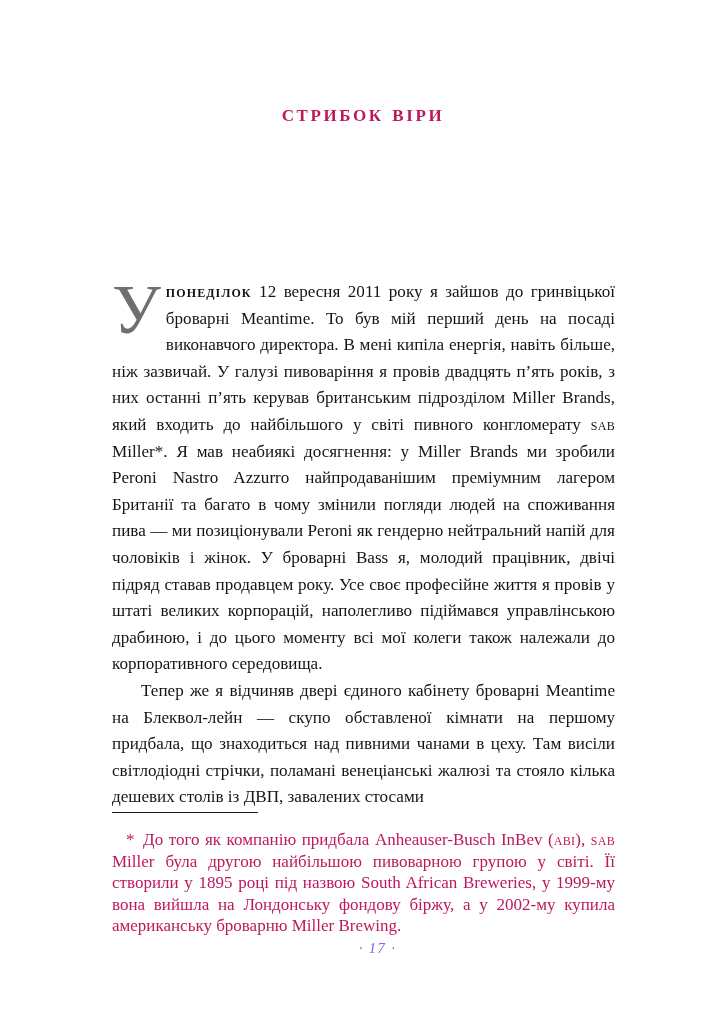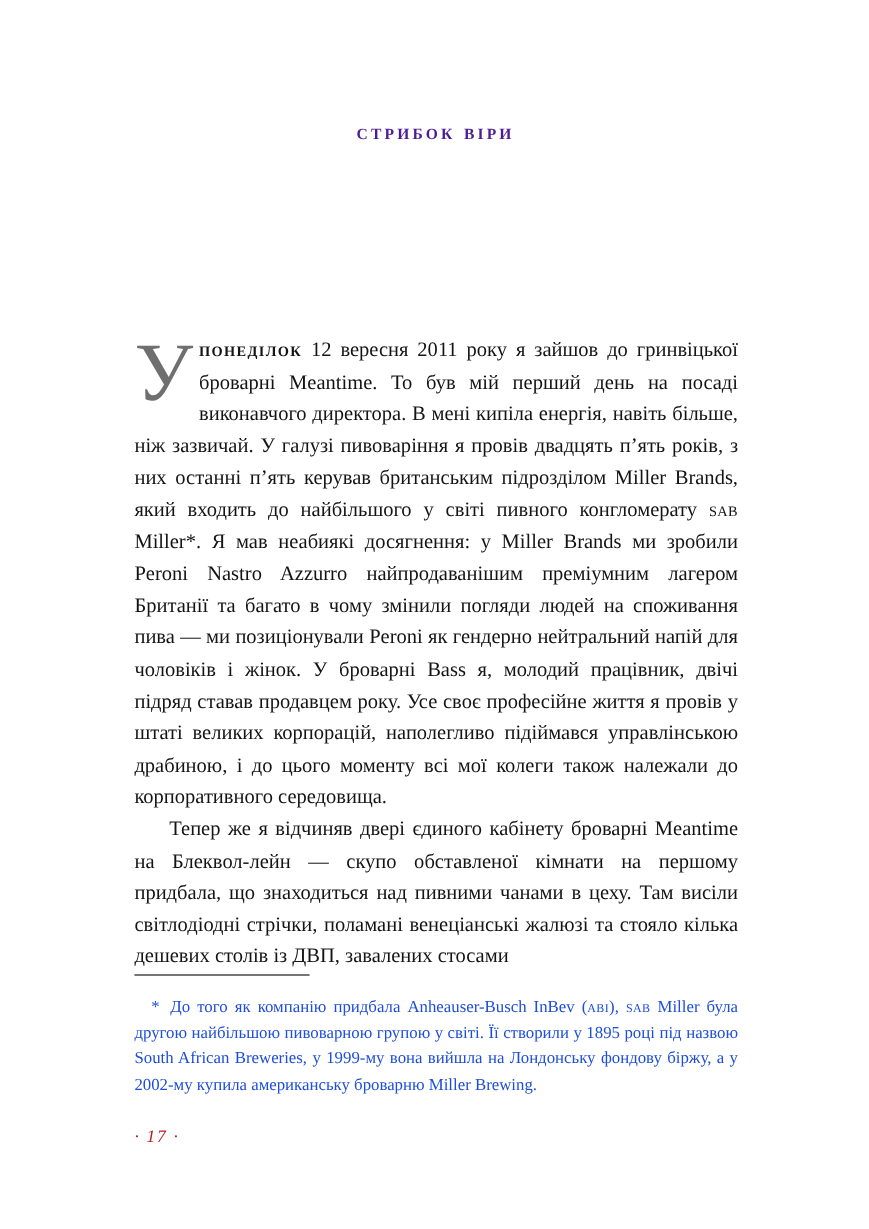--- a/index.html
+++ b/index.html
@@ -37,24 +37,24 @@
   .chapter-label {
     font-style: italic;
     font-size: 15.5px;
     letter-spacing: 0.4px;
     color: #1a1a1a;
     line-height: 1.1;
   }
 
   .chapter-title {
     margin-top: 16px;
-    font-size: 18px;
+    font-size: 24px;
     font-weight: 700;
     letter-spacing: 2.6px;
-    color: #4c1d95;
+    color: #be185d;
     line-height: 1.15;
     font-variant: small-caps;
     text-transform: lowercase;
   }
   .chapter-title::first-letter {
     font-size: 1em;
   }
 
   
   .body-block {
@@ -115,41 +115,42 @@
   .footnote-rule {
     width: 146px;
     height: 1px;
     background: #1d1d1d;
     margin: 0 0 16px 0;
     border: 0;
   }
 
   .footnote {
     margin: 0;
-    font-size: 14px;
+    font-size: 17px;
     line-height: 21.6px;
     text-align: justify;
-    color: #1d4ed8;
+    color: #be185d;
   }
 
   .footnote .fn-marker {
     margin-left: 14px;
     margin-right: 3px;
   }
 
   
   .folio {
     position: absolute;
-    left: 112px;
+    left: 126px;
     top: 940px;
     width: 503px;
+    text-align: center;
     font-style: italic;
     font-size: 14.6px;
     letter-spacing: 1.4px;
-    color: #b91c1c;
+    color: #8b5cf6;
   }
 </style>
 </head>
 <body>
 
 <div class="page">
 
   <div class="chapter-head">
     <h1 class="chapter-title">Стрибок віри</h1>
   </div>

